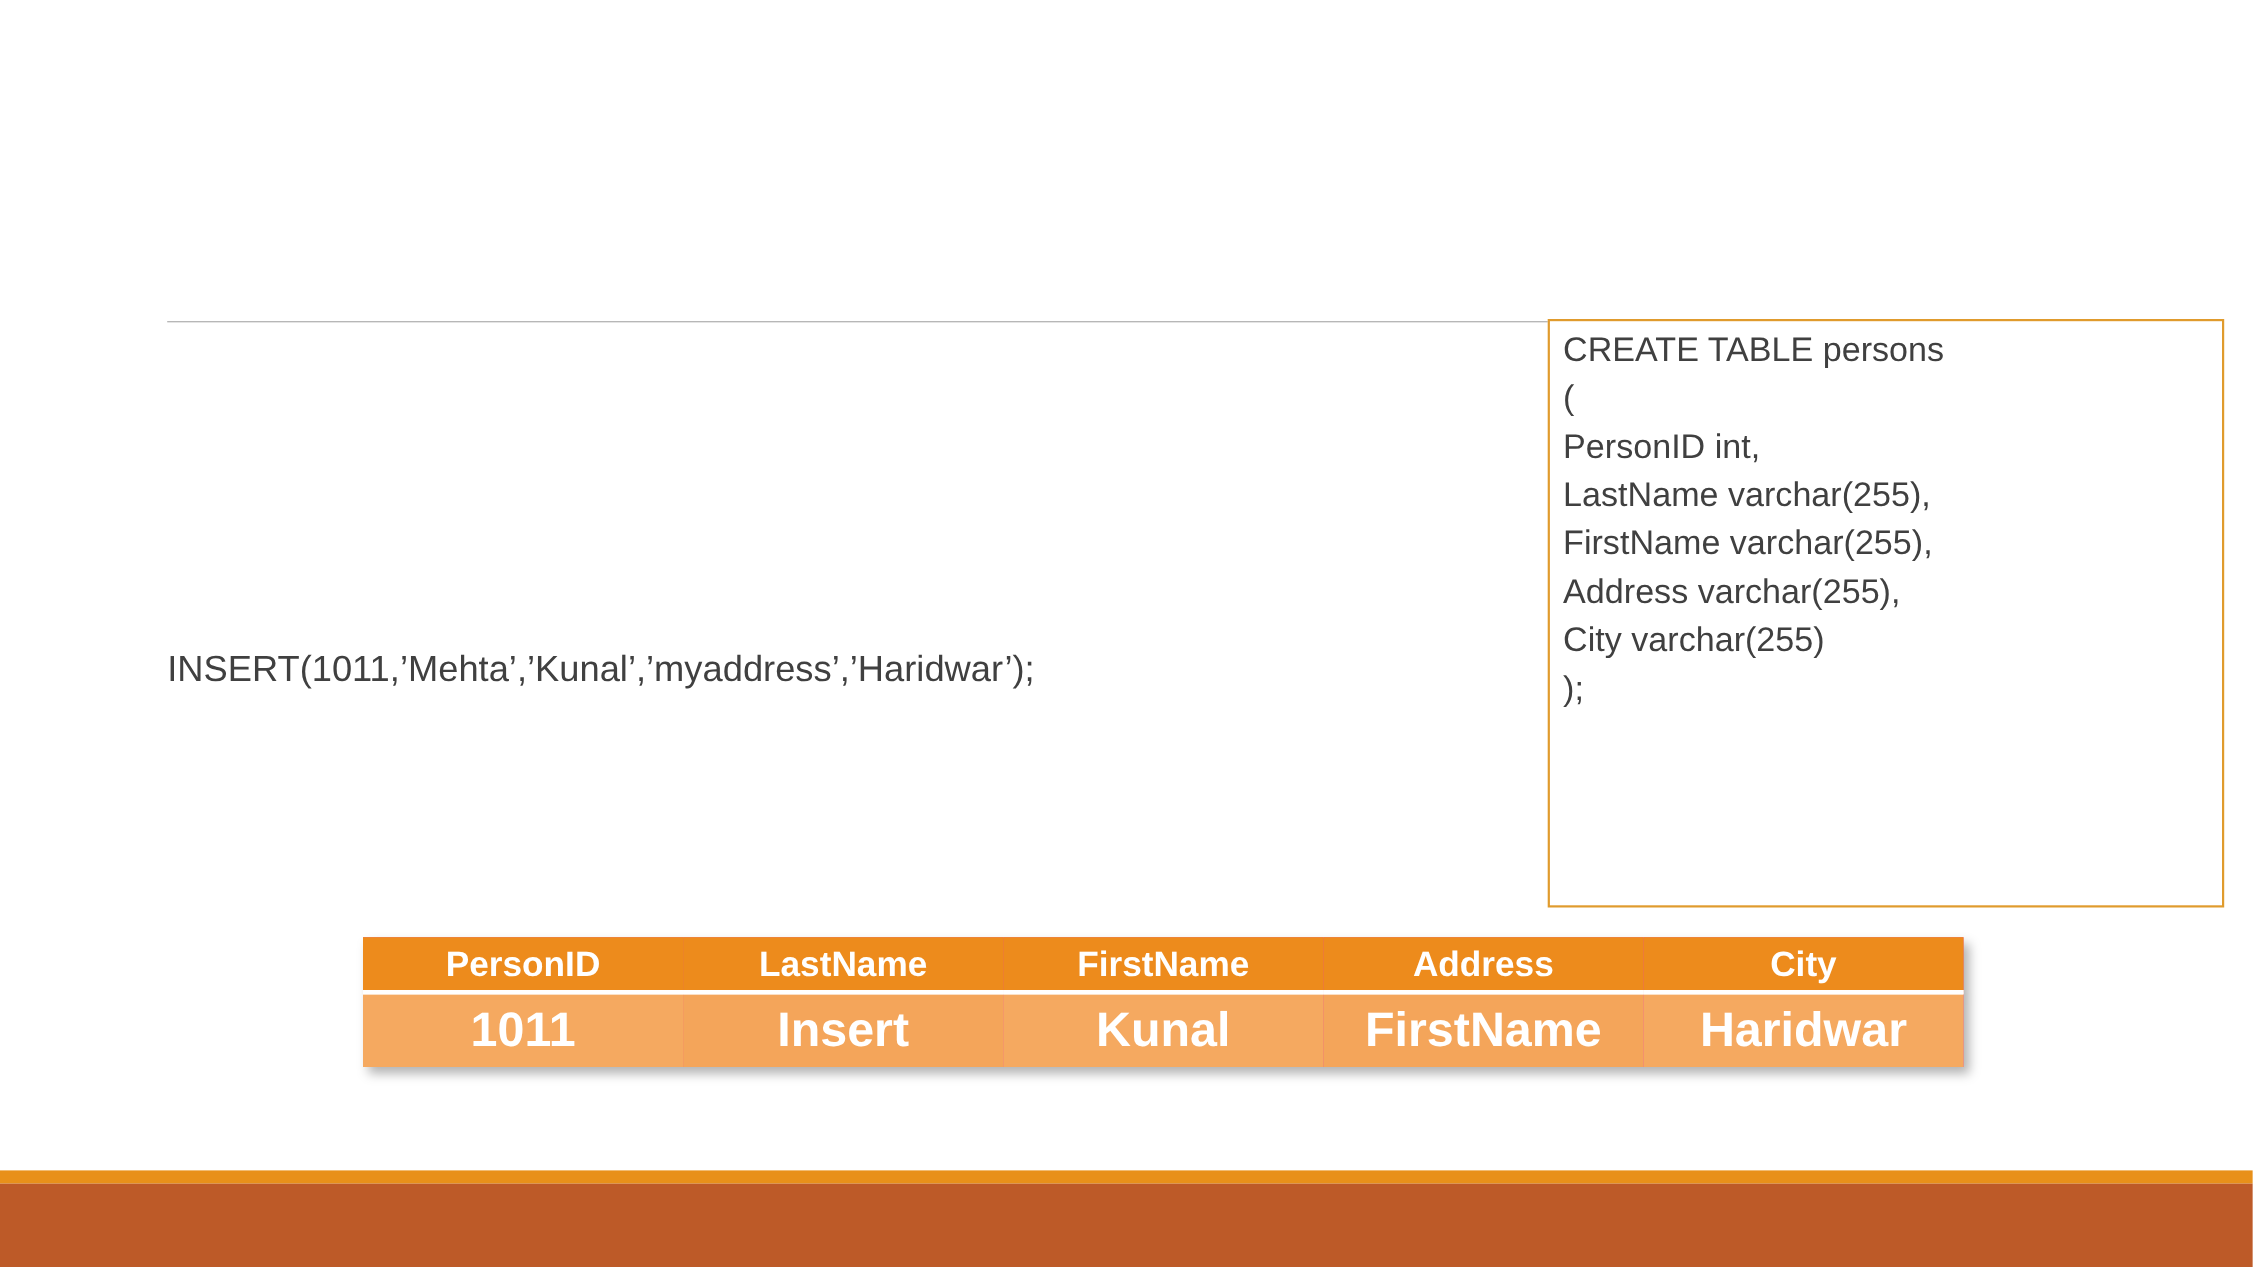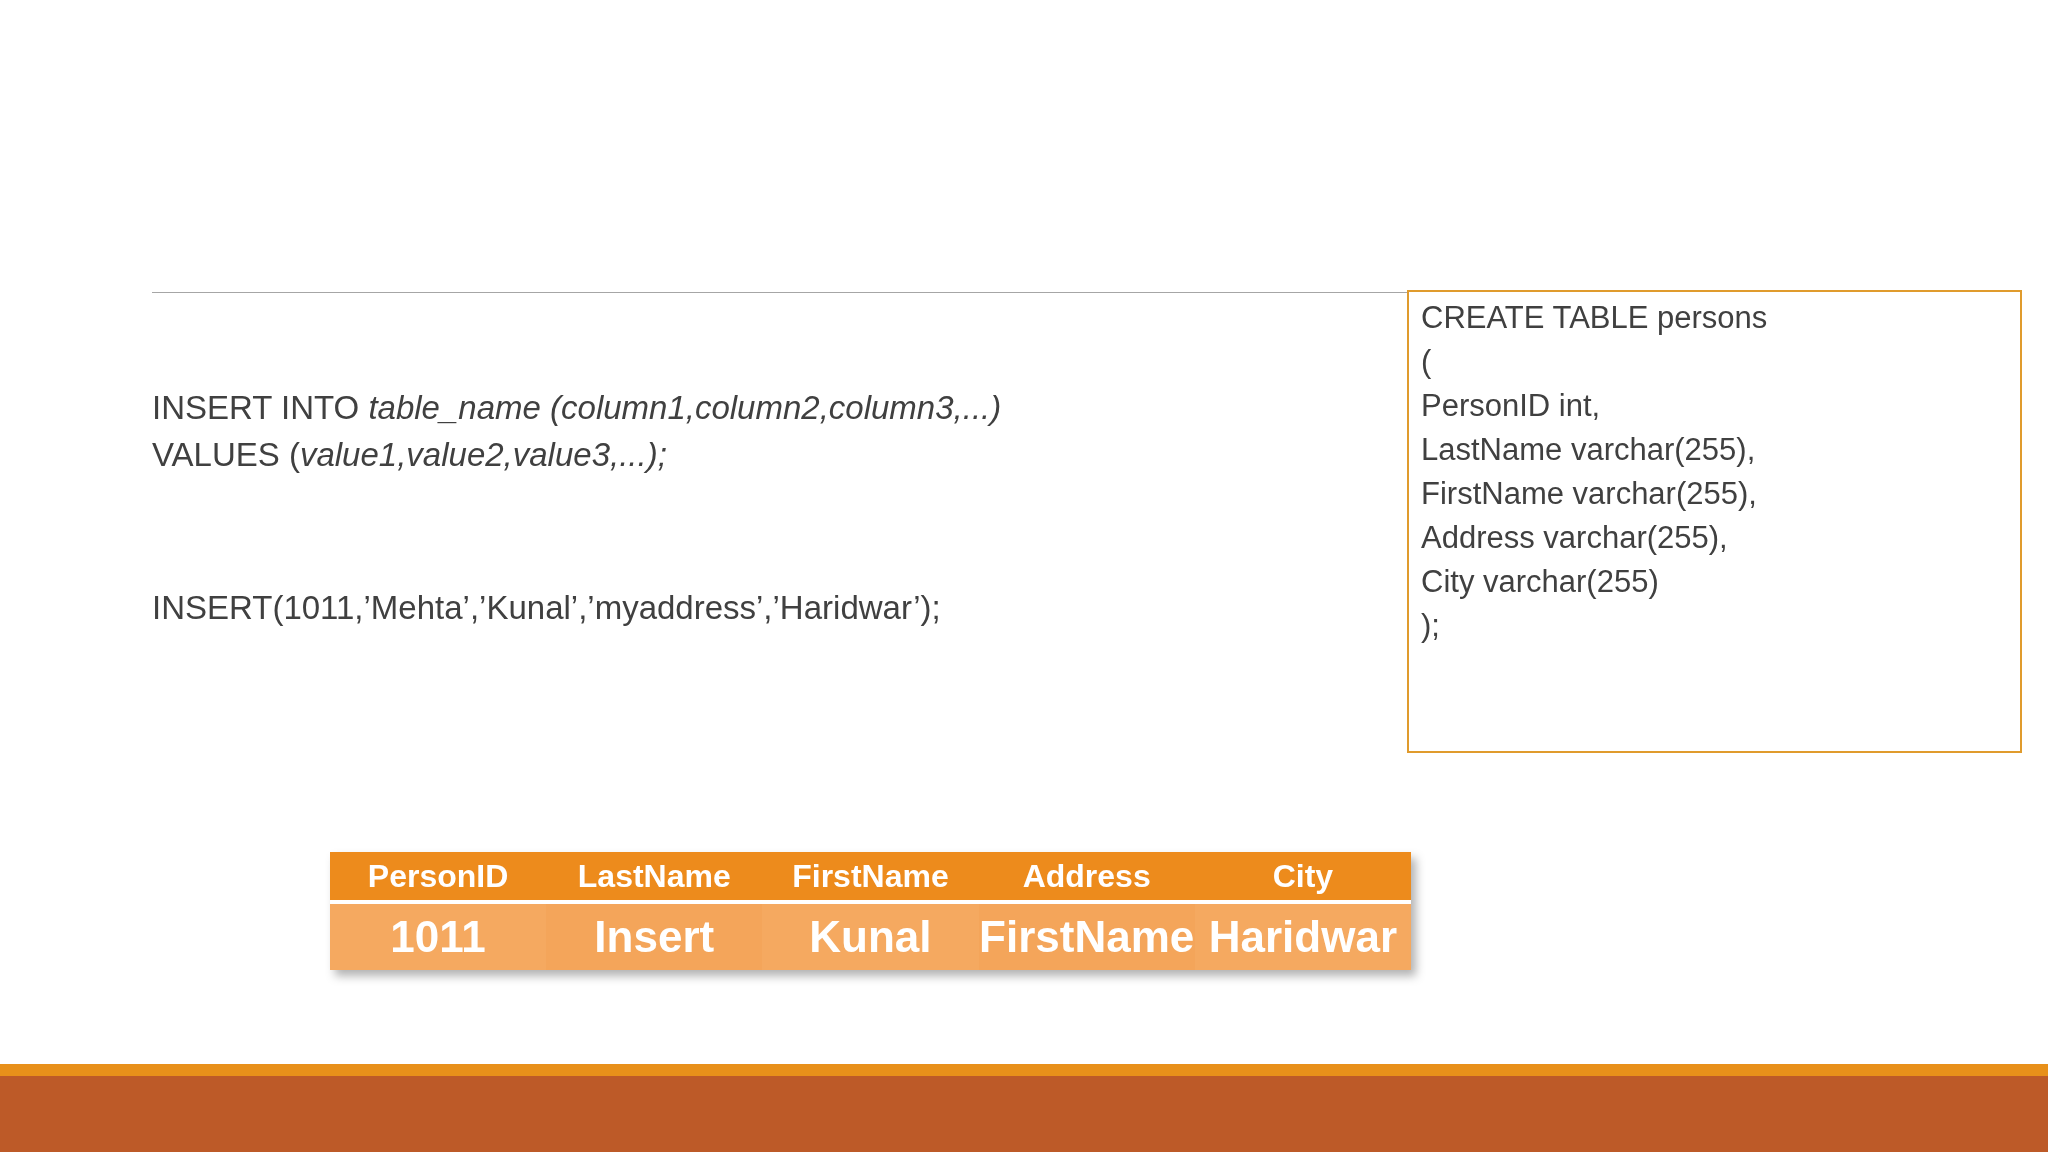--- a/index.html
+++ b/index.html
@@ -56,21 +56,21 @@
   #body-example { top: 584px; }
 
   .ital { font-style: italic; }
 
   
   #create-box {
     position: absolute;
     left: 1407px;
     top: 290px;
     width: 615px;
-    height: 463px;
+    height: 535px;
     border: 2px solid #E09B2D;
     background: #ffffff;
     box-sizing: border-box;
   }
   #create-box-text {
     position: absolute;
     left: 12px;
     top: 4px;
     right: 6px;
     font-size: 31px;
@@ -82,21 +82,21 @@
   
   #data-table-wrap {
     position: absolute;
     left: 330px;
     top: 852px;
     width: 1362px;
     filter: drop-shadow(5px 6px 5px rgba(0,0,0,0.30));
   }
   table#data-table {
     border-collapse: collapse;
-    width: 1081px;
+    width: 1455px;
     table-layout: fixed;
     background: #ec4899;
   }
   table#data-table th,
   table#data-table td {
     text-align: center;
     color: #ffffff;
     padding: 0;
     border: 0;
   }
@@ -136,28 +136,20 @@
   }
 </style>
 </head>
 <body>
 
 <div id="slide">
 
 
   <div id="title-rule"></div>
 
-  <div id="body-syntax" class="body-block">
-    <div>
-      <span>INSERT INTO </span><span class="ital">table_name</span><span class="ital"> (</span><span class="ital">column1,column2,column3</span><span class="ital">,...)</span>
-    </div>
-    <div>
-      <span>VALUES (</span><span class="ital">value1,value2,value3</span><span class="ital">,...);</span>
-    </div>
-  </div>
 
   <div id="body-example" class="body-block">
     <div>INSERT(1011,’Mehta’,’Kunal’,’myaddress’,’Haridwar’);</div>
   </div>
 
   <div id="create-box">
     <div id="create-box-text">CREATE TABLE persons
 (
 PersonID int,
 LastName varchar(255),

